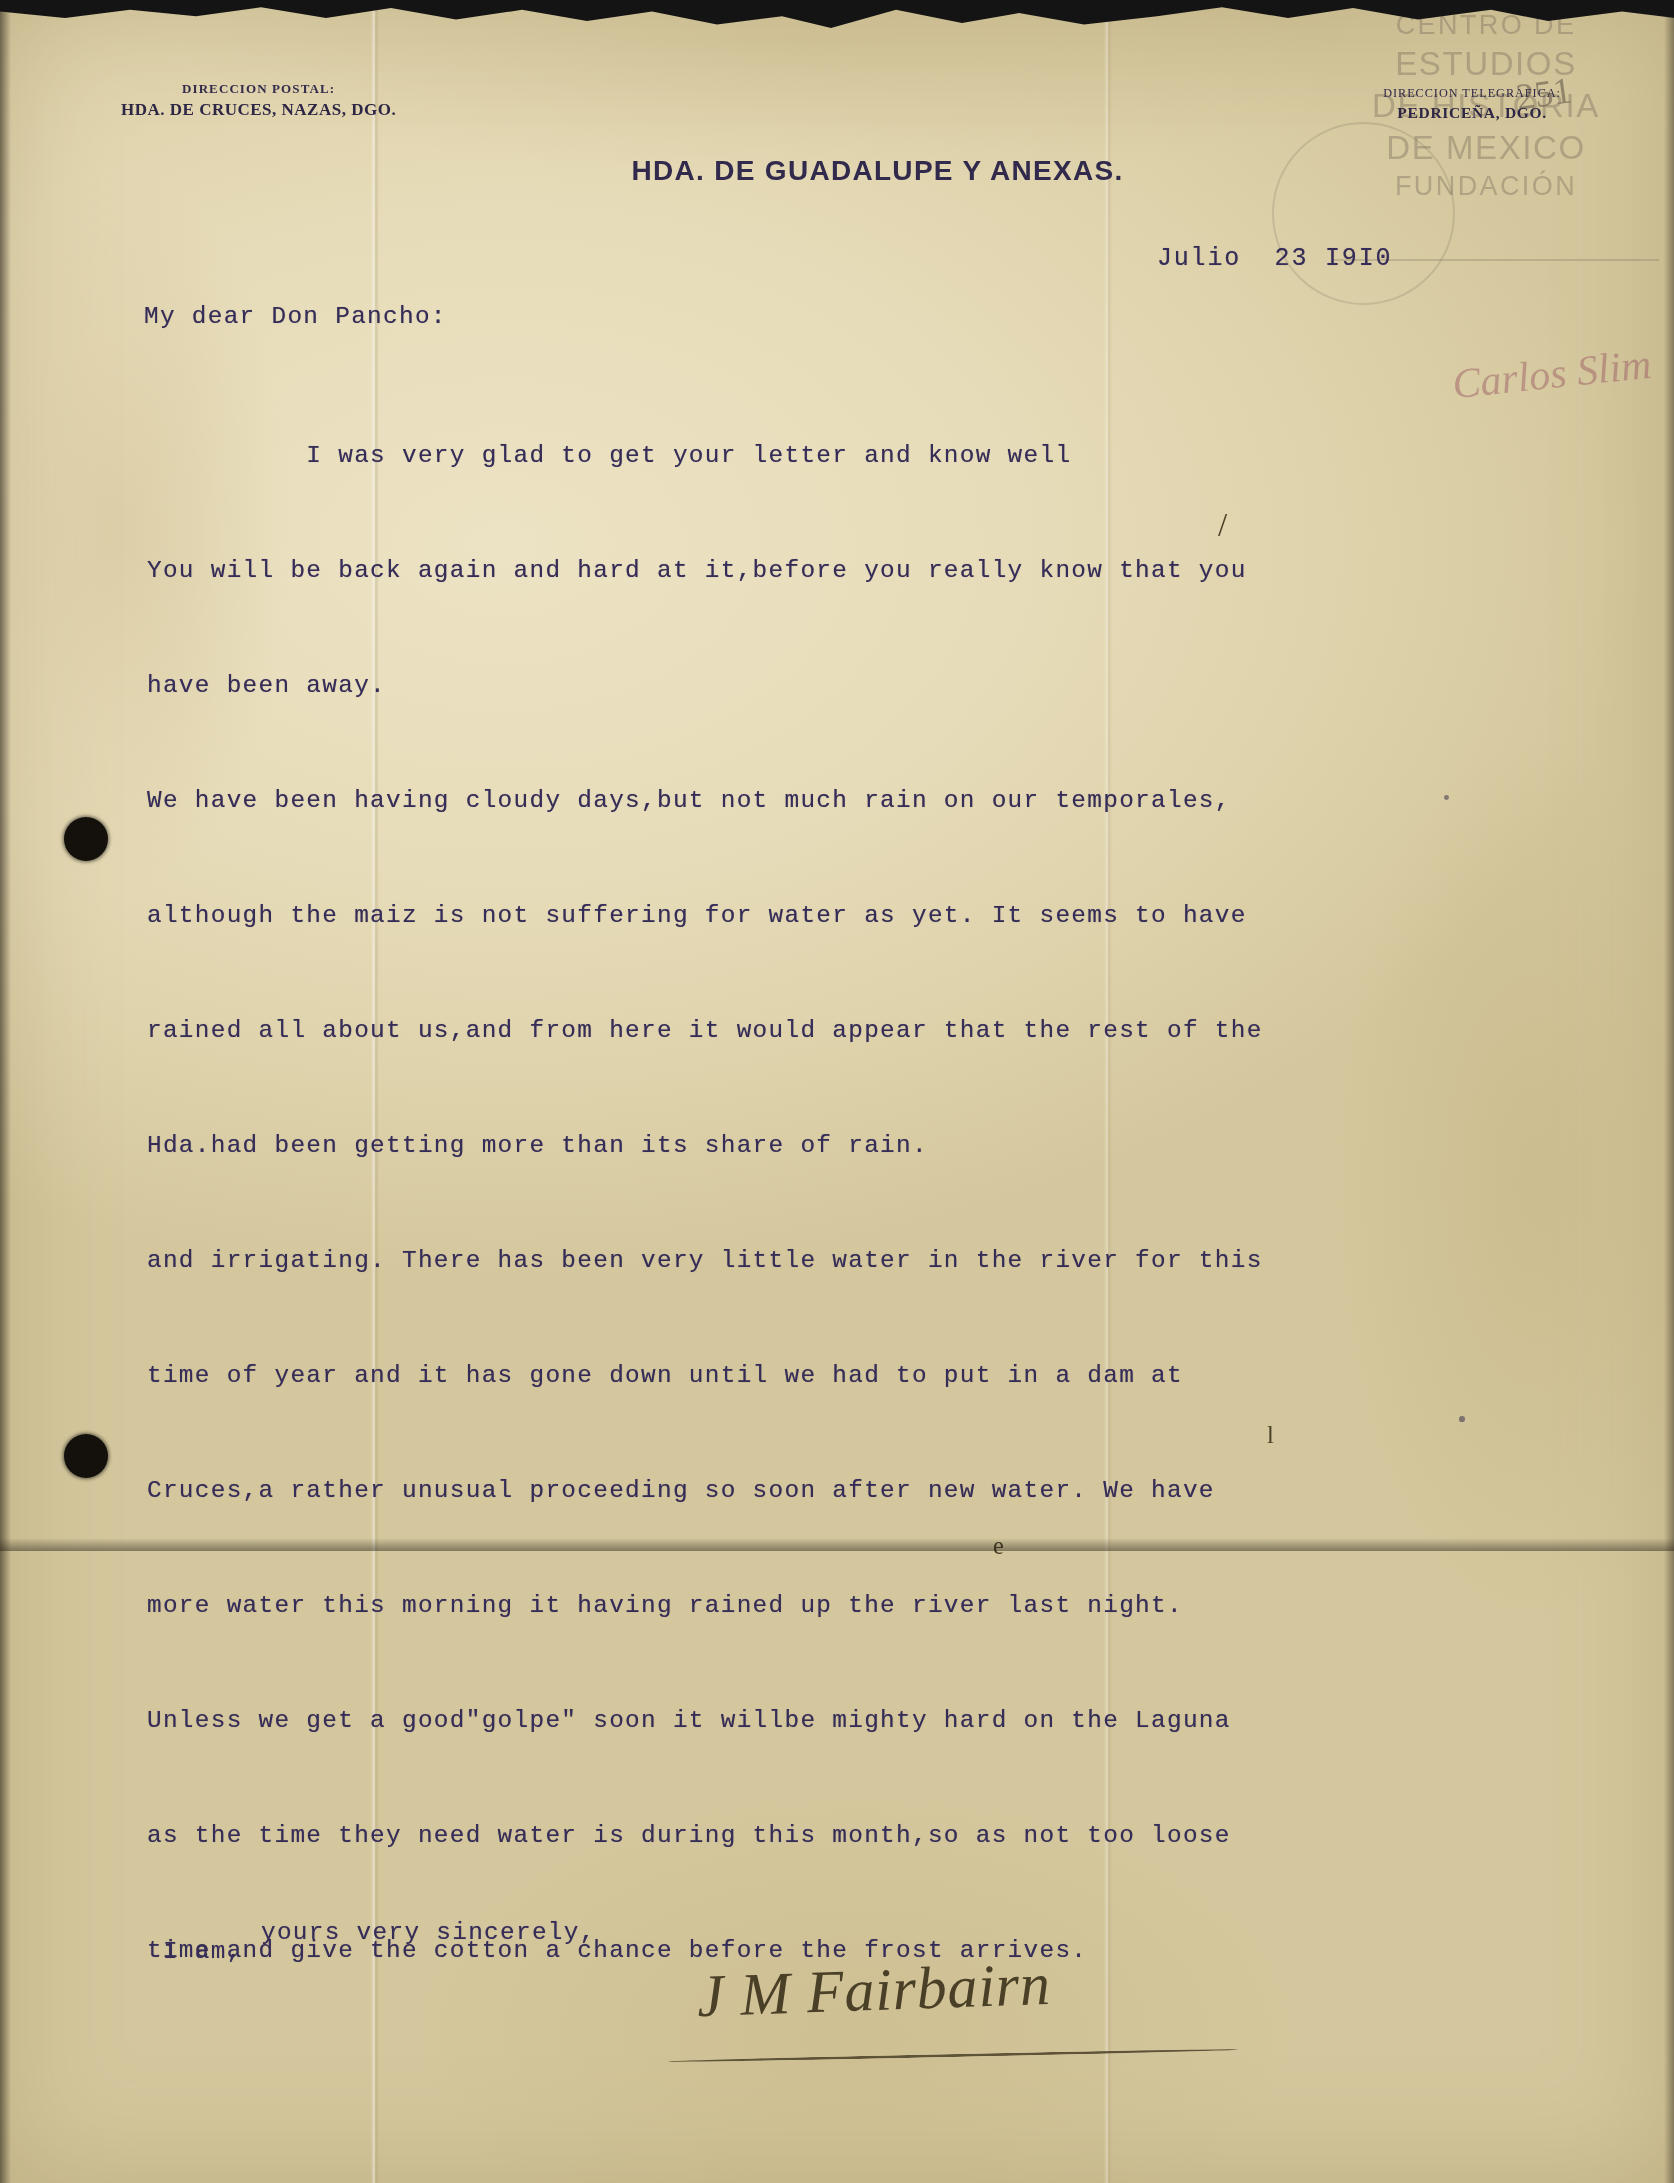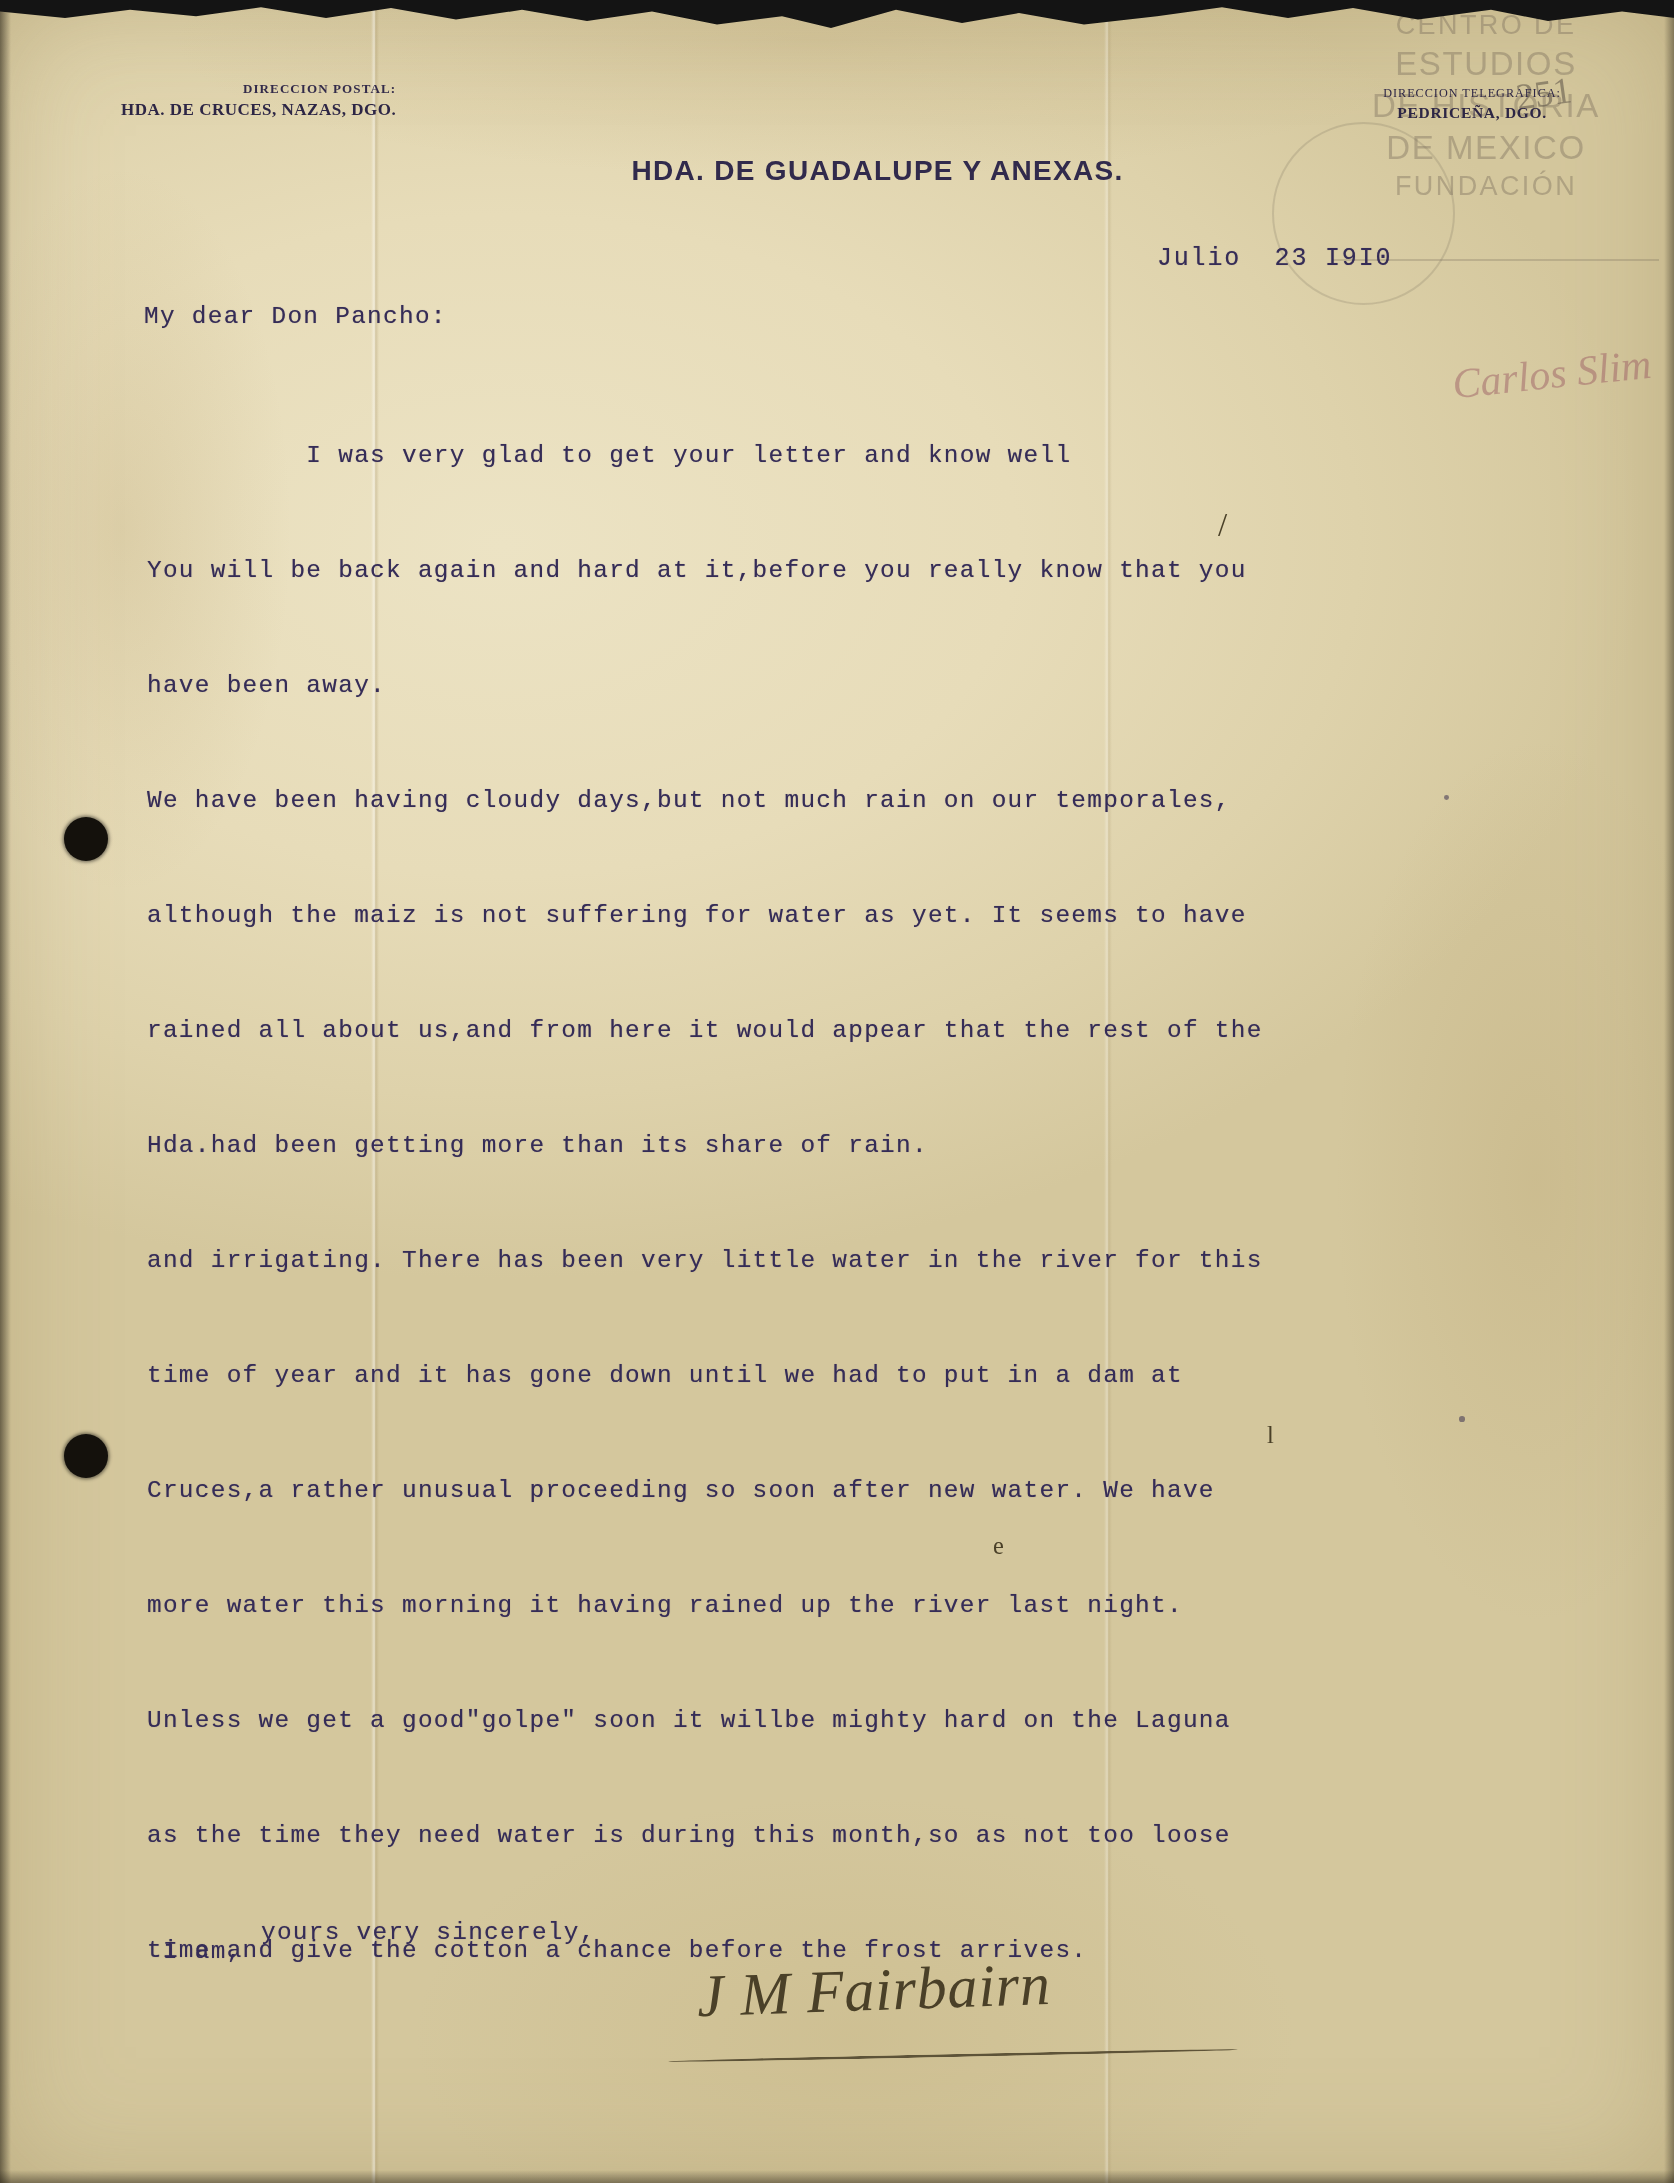--- a/index.html
+++ b/index.html
@@ -11,21 +11,21 @@
     width: 1675px;
     height: 2183px;
     overflow: hidden;
     font-family: "Liberation Sans", sans-serif;
   }
 
   
   #page {
     position: relative;
     width: 1675px;
-    height: 2183px;
+    height: 1551px;
     background: #ffffff;
   }
 
   #paper {
     position: absolute;
     left: 0px;
     top: 0px;
     width: 1675px;
     height: 2183px;
     background:
@@ -98,21 +98,21 @@
     box-shadow: 0 0 3.3px 1.6px rgba(0,0,0,0.45);
   }
   .punch-1 { left: 64px; top: 817px; }
   .punch-2 { left: 64px; top: 1434px; }
 
   
   .lh-left {
     position: absolute;
     left: 121px; top: 81px;
     color: #2a2440;
-    text-align: right;
+    text-align: center;
   }
   .lh-left .small {
     font-size: 13px; letter-spacing: 1.1px; font-weight: 700;
     font-family: "Liberation Serif", serif;
     color: #332b4a;
   }
   .lh-left .main {
     font-size: 17px; letter-spacing: 0.5px; font-weight: 700;
     font-family: "Liberation Serif", serif;
     margin-top: 3.3px;

